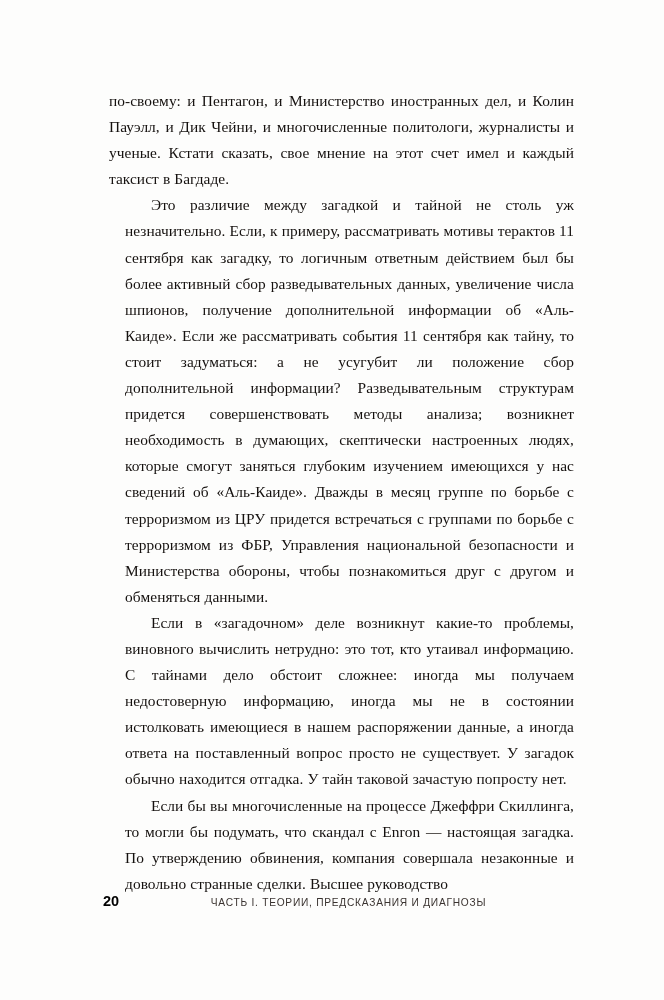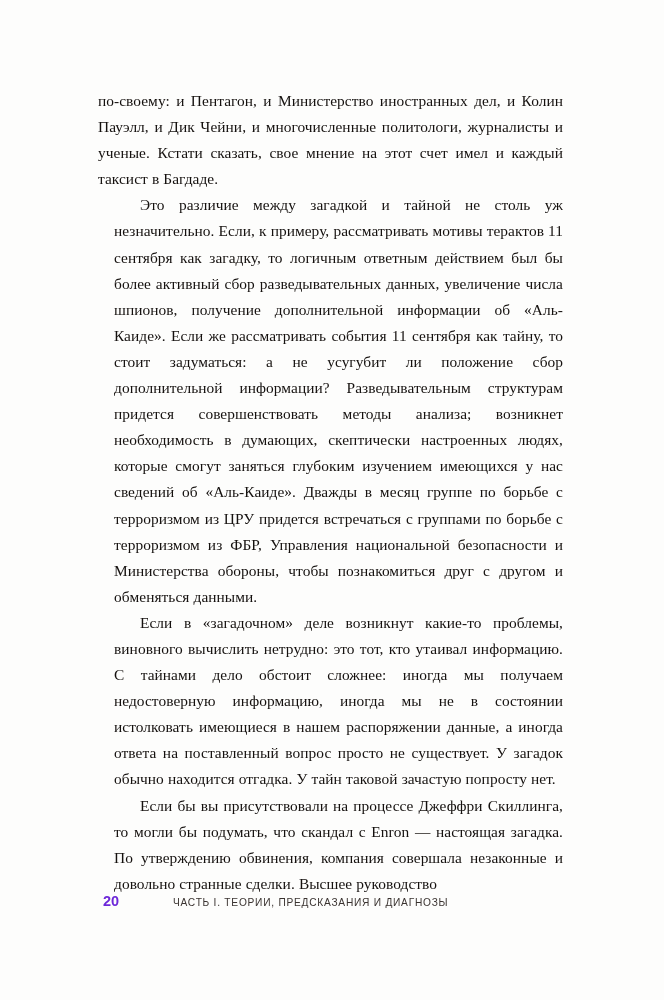--- a/index.html
+++ b/index.html
@@ -16,21 +16,21 @@
   }
   .page {
     position: relative;
     width: 664px;
     height: 1000px;
     background: #fdfdfc;
     box-sizing: border-box;
   }
   .text-column {
     position: absolute;
-    left: 98px;
+    left: 109px;
     top: 88px;
     width: 465px;
   }
   .para {
     margin: 0;
     font-size: 15.4px;
     line-height: 26.1px;
     text-align: justify;
     text-justify: inter-word;
     hyphens: manual;
@@ -47,43 +47,44 @@
     left: 103px;
     top: 893px;
     width: 465px;
     display: flex;
     align-items: baseline;
   }
   .folio {
     font-family: "Liberation Sans", sans-serif;
     font-weight: bold;
     font-size: 14.5px;
-    color: #6d28d9;
+    color: #000000;
     width: 70px;
   }
   .running-head {
     font-family: "Liberation Sans", sans-serif;
     font-size: 10.2px;
     letter-spacing: 0.75px;
     color: #3a3330;
     flex: 1;
+    text-align: center;
     padding-right: 44px;
     white-space: nowrap;
   }
 </style>
 </head>
 <body>
 
 <div class="page">
 
   <div class="text-column">
     <p class="para">по-своему: и Пентагон, и Министерство иностранных дел, и Колин Пауэлл, и Дик Чейни, и многочисленные политологи, журналисты и ученые. Кстати сказать, свое мнение на этот счет имел и каждый таксист в Багдаде.</p>
     <p class="para">Это различие между загадкой и тайной не столь уж незначительно. Если, к примеру, рассматривать мотивы терактов 11 сентября как загадку, то логичным ответным действием был бы более активный сбор разведывательных данных, увеличение числа шпионов, получение дополнительной информации об «Аль-Каиде». Если же рассматривать события 11 сентября как тайну, то стоит задуматься: а не усугубит ли положение сбор дополнительной информации? Разведывательным структурам придется совершенствовать методы анализа; возникнет необходимость в думающих, скептически настроенных людях, которые смогут заняться глубоким изучением имеющихся у нас сведений об «Аль-Каиде». Дважды в месяц группе по борьбе с терроризмом из ЦРУ придется встречаться с группами по борьбе с терроризмом из ФБР, Управления национальной безопасности и Министерства обороны, чтобы познакомиться друг с другом и обменяться данными.</p>
     <p class="para">Если в «загадочном» деле возникнут какие-то проблемы, виновного вычислить нетрудно: это тот, кто утаивал информацию. С тайнами дело обстоит сложнее: иногда мы получаем недостоверную информацию, иногда мы не в состоянии истолковать имеющиеся в нашем распоряжении данные, а иногда ответа на поставленный вопрос просто не существует. У загадок обычно находится отгадка. У тайн таковой зачастую попросту нет.</p>
-    <p class="para">Если бы вы присутствовали на процессе Джеффри Скиллинга, то могли бы подумать, что скандал с Enron — настоящая загадка. По утверждению обвинения, компания совершала незаконные и довольно странные сделки. Высшее руководство</p>
+    <p class="para">Если бы вы многочисленные на процессе Джеффри Скиллинга, то могли бы подумать, что скандал с Enron — настоящая загадка. По утверждению обвинения, компания совершала незаконные и довольно странные сделки. Высшее руководство</p>
   </div>
 
   <div class="footer">
     <span class="folio">20</span>
     <span class="running-head">ЧАСТЬ I.  ТЕОРИИ, ПРЕДСКАЗАНИЯ И ДИАГНОЗЫ</span>
   </div>
 
 </div>
 
 </body></html>

